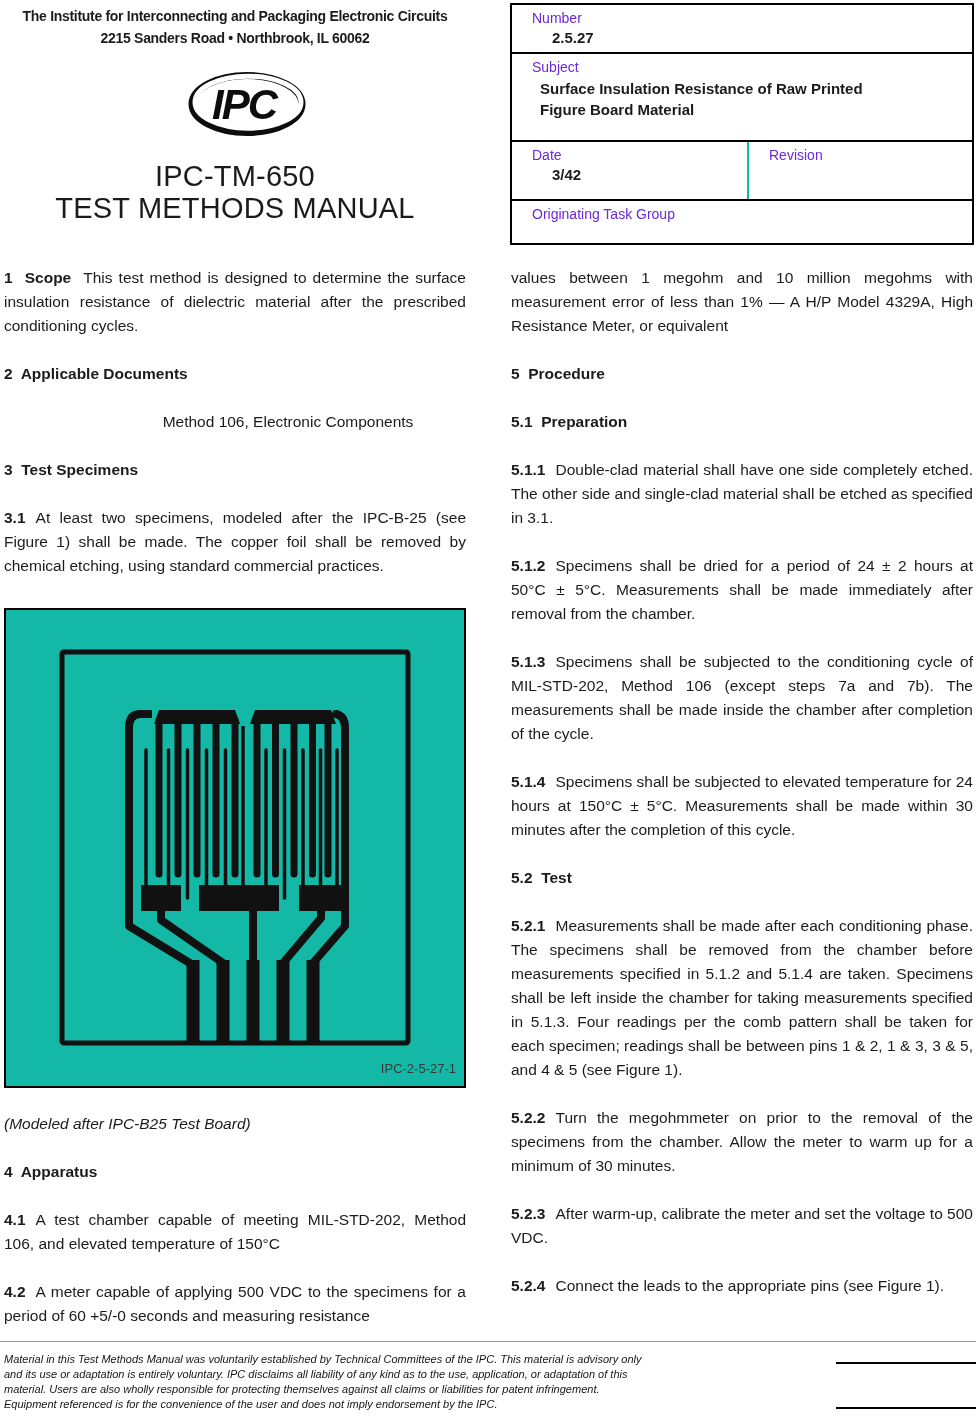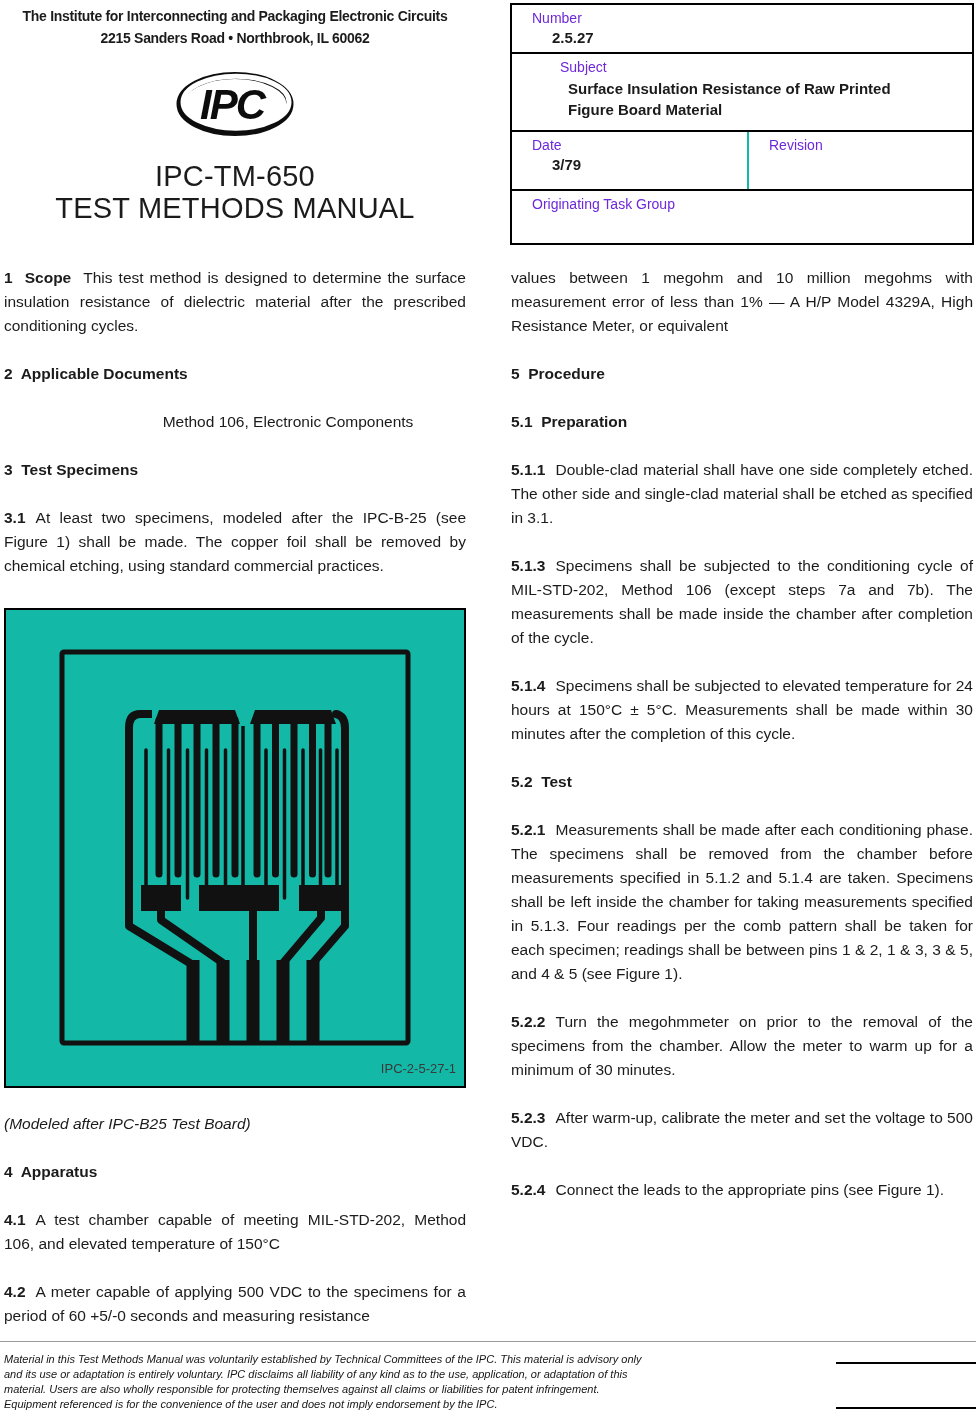--- a/index.html
+++ b/index.html
@@ -3,31 +3,31 @@
 <meta charset="utf-8">
 <style>
   html,body{margin:0;padding:0;background:#fff;}
   body{width:976px;height:1417px;position:relative;overflow:hidden;
        font-family:"Liberation Sans",sans-serif;color:#1b1b1b;}
 
   
   .pub{position:absolute;left:0;top:5px;width:470px;text-align:center;
        font-weight:bold;font-size:14px;line-height:22px;letter-spacing:-0.3px;white-space:nowrap;}
   .pub span{display:block;}
-  .logo{position:absolute;left:176px;top:72px;}
+  .logo{position:absolute;left:188px;top:72px;}
   .titleblock{position:absolute;left:0;top:160px;width:470px;text-align:center;
        font-weight:normal;font-size:29px;line-height:32px;letter-spacing:0.2px;}
   .titleblock span{display:block;}
 
   
   .infotable{position:absolute;left:510px;top:3px;width:464px;height:242px;
        border:2px solid #000;box-sizing:border-box;display:flex;flex-direction:column;}
   .trow{border-top:2px solid #000;box-sizing:border-box;}
   .trow:first-child{border-top:none;}
-  .r1{height:47px;} .r2{height:78px;padding-left:28px;} .r3{height:59px;display:flex;} .r4{flex:1;}
+  .r1{height:47px;} .r2{height:88px;} .r3{height:59px;display:flex;} .r4{flex:1;}
   .tlabel{font-size:14px;color:#6d28d9;padding:5px 0 0 20px;}
   .tvalue{font-size:15px;font-weight:bold;padding:3px 0 0 40px;}
   .tvalue2{font-size:15px;font-weight:bold;padding:3px 0 0 28px;line-height:21px;}
   .tvalue2 span{display:block;}
   .cell-date{width:235px;box-sizing:border-box;}
   .cell-rev{flex:1;border-left:2px solid #14b8a6;box-sizing:border-box;}
 
   
   .col{position:absolute;top:266px;width:462px;font-size:15.5px;line-height:24px;
        text-align:justify;}
@@ -82,21 +82,21 @@
   <div class="trow r2">
     <div class="tlabel">Subject</div>
     <div class="tvalue2">
       <span>Surface Insulation Resistance of Raw Printed</span>
       <span>Figure Board Material</span>
     </div>
   </div>
   <div class="trow r3">
     <div class="cell-date">
       <div class="tlabel">Date</div>
-      <div class="tvalue">3/79</div>
+      <div class="tvalue">3/42</div>
     </div>
     <div class="cell-rev">
       <div class="tlabel">Revision</div>
     </div>
   </div>
   <div class="trow r4">
     <div class="tlabel">Originating Task Group</div>
   </div>
 </div>
 
@@ -202,20 +202,23 @@
   <p>
     <span class="hd">5  Procedure</span>
   </p>
   <p>
     <span class="hd">5.1  Preparation</span>
   </p>
   <p>
     <span class="pnum">5.1.1</span><span>Double-clad material shall have one side completely etched. The other side and single-clad material shall be etched as specified in 3.1.</span>
   </p>
   <p>
+    <span class="pnum">5.1.2</span><span>Specimens shall be dried for a period of 24 ± 2 hours at 50°C ± 5°C. Measurements shall be made immediately after removal from the chamber.</span>
+  </p>
+  <p>
     <span class="pnum">5.1.3</span><span>Specimens shall be subjected to the conditioning cycle of MIL-STD-202, Method 106 (except steps 7a and 7b). The measurements shall be made inside the chamber after completion of the cycle.</span>
   </p>
   <p>
     <span class="pnum">5.1.4</span><span>Specimens shall be subjected to elevated temperature for 24 hours at 150°C ± 5°C. Measurements shall be made within 30 minutes after the completion of this cycle.</span>
   </p>
   <p>
     <span class="hd">5.2  Test</span>
   </p>
   <p>
     <span class="pnum">5.2.1</span><span>Measurements shall be made after each conditioning phase. The specimens shall be removed from the chamber before measurements specified in 5.1.2 and 5.1.4 are taken. Specimens shall be left inside the chamber for taking measurements specified in 5.1.3. Four readings per the comb pattern shall be taken for each specimen; readings shall be between pins 1 &amp; 2, 1 &amp; 3, 3 &amp; 5, and 4 &amp; 5 (see Figure 1).</span>

